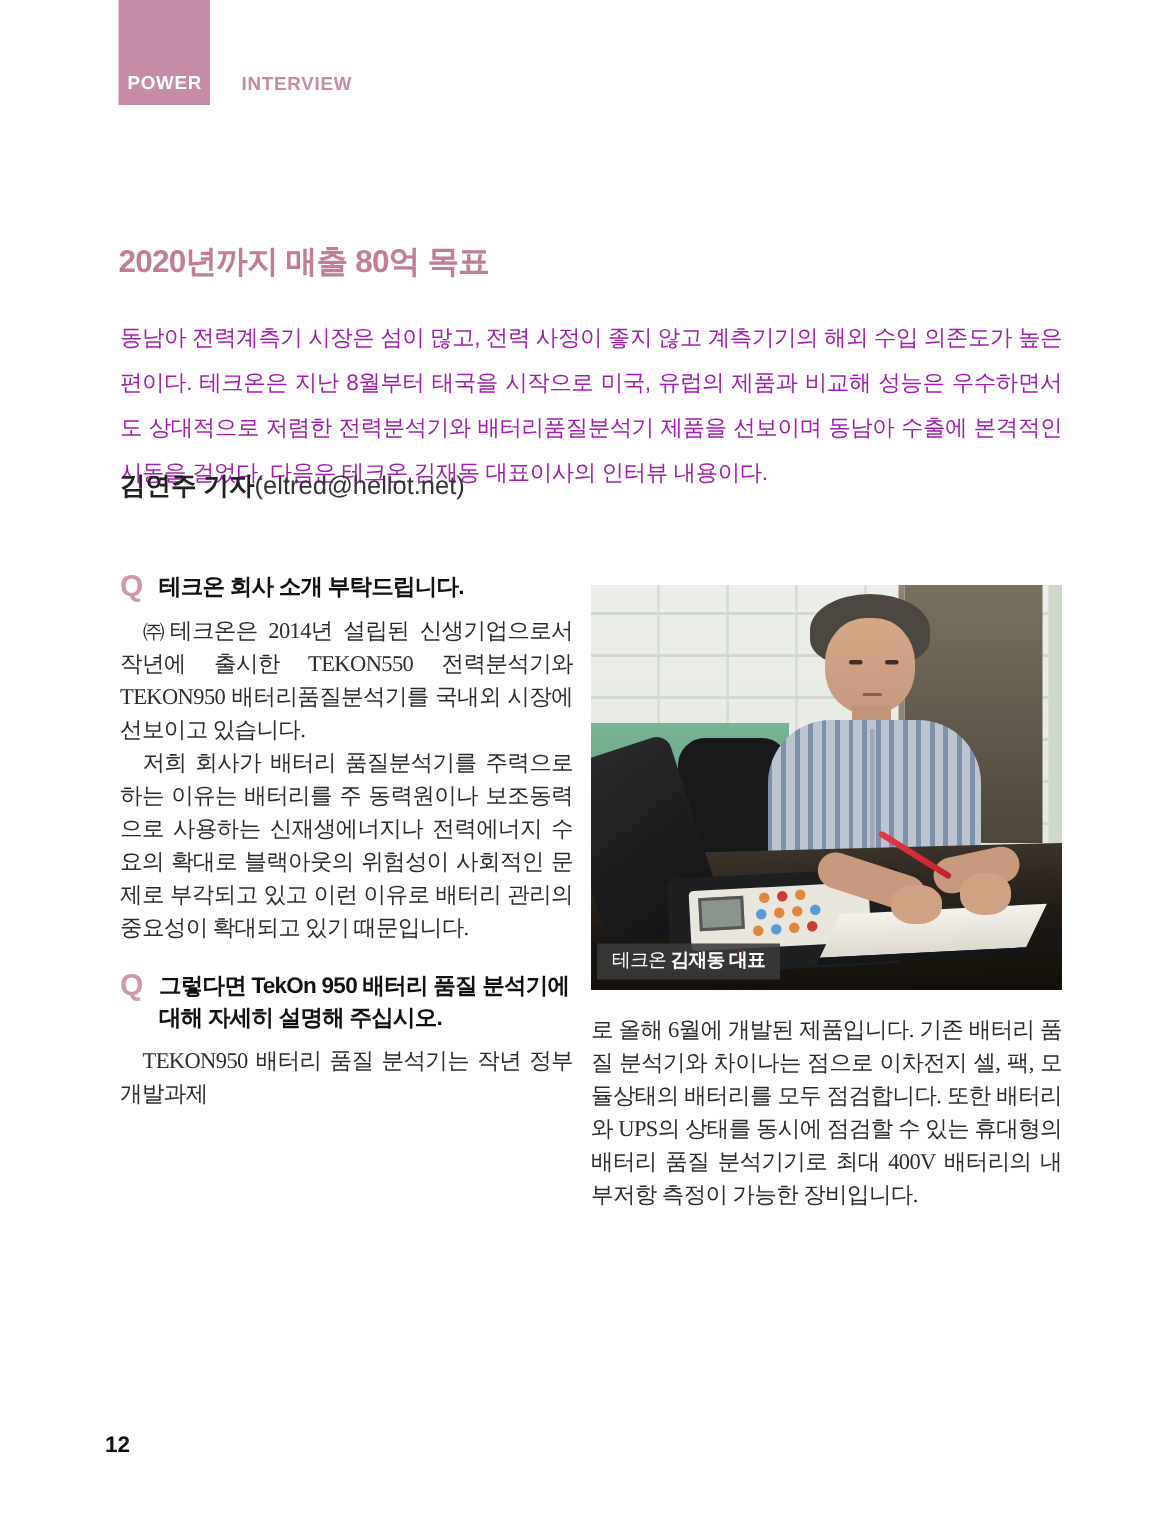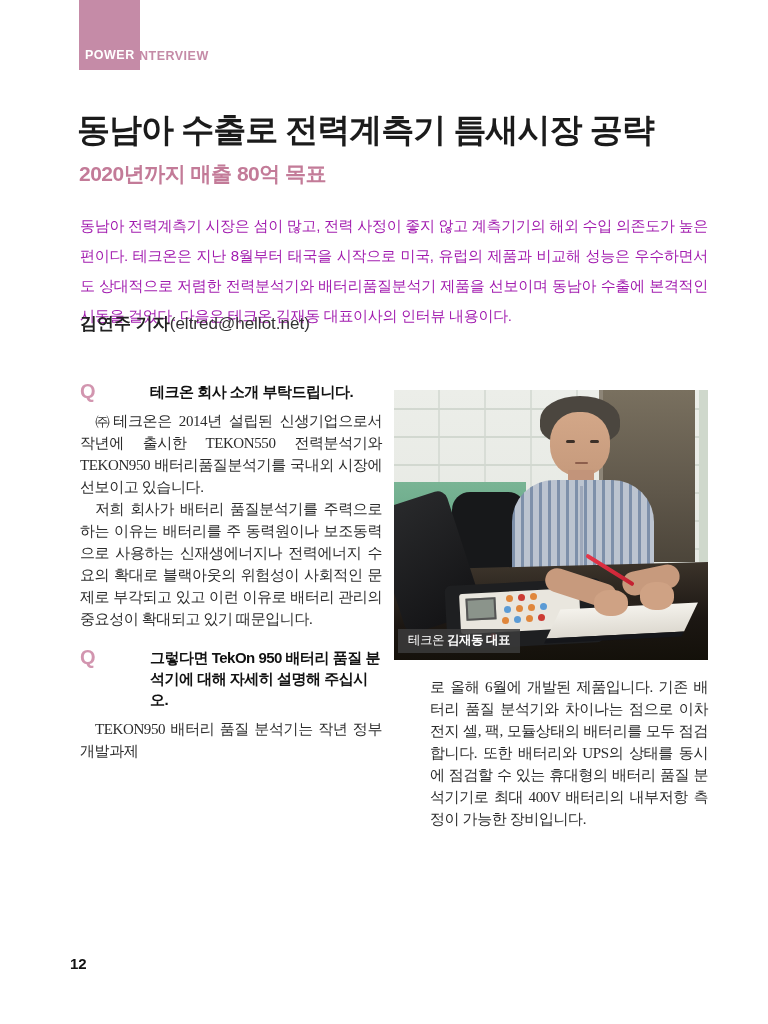--- a/index.html
+++ b/index.html
@@ -18,21 +18,21 @@
   
   .kicker-block{
     position:absolute;left:79px;top:0;width:61px;height:70px;
     background:var(--accent);
   }
   .kicker-primary{
     position:absolute;left:6px;bottom:8px;
     color:#ffffff;font-size:12.5px;font-weight:bold;letter-spacing:.5px;
   }
   .kicker-secondary{
-    position:absolute;left:135px;top:49px;
+    position:absolute;left:161px;top:49px;
     color:var(--accent);font-size:12.5px;font-weight:bold;letter-spacing:.5px;
   }
   
   .title{
     position:absolute;left:77px;top:108px;width:640px;
     font-size:33px;font-weight:bold;color:var(--ink);letter-spacing:-1px;
     white-space:nowrap;
   }
   .subtitle{
     position:absolute;left:79px;top:160px;width:600px;
@@ -54,28 +54,27 @@
   .col-left{width:302px;}
   .col-right{width:314px;}
   .q-head{display:flex;align-items:flex-start;margin-bottom:8px;}
   .q-mark{
     width:18px;margin-right:8px;color:var(--qmark);
     font-size:20px;font-weight:bold;line-height:21px;
   }
   .q-text{
     flex:1;font-size:15px;font-weight:bold;color:#111;line-height:21px;
     letter-spacing:-.5px;
-    margin-left:44px;
   }
   .body-p{
     font-family:"Liberation Serif",serif;
     font-size:15px;line-height:22px;color:var(--body);
     text-align:justify;text-indent:15px;letter-spacing:-.4px;
   }
-  .body-p.no-indent{text-indent:0;margin-left:36px;}
+  .body-p.no-indent{text-indent:0;}
   .q2{margin-top:17px;}
   
   .photo{
     position:relative;width:314px;height:270px;margin-top:9px;
     overflow:hidden;background:#e9eae5;
   }
   .ph-wall{
     position:absolute;inset:0;
     background:
       repeating-linear-gradient(0deg,transparent 0 26px,#d2d8d0 26px 28px),
@@ -198,21 +197,20 @@
 </head>
 <body>
 
 <div class="page">
 
   <div class="kicker-block">
     <span class="kicker-primary">POWER</span>
   </div>
   <span class="kicker-secondary">INTERVIEW</span>
 
-  <h1 class="title">동남아 수출로 전력계측기 틈새시장 공략</h1>
   <h2 class="subtitle">2020년까지 매출 80억 목표</h2>
 
   <p class="lead">동남아 전력계측기 시장은 섬이 많고, 전력 사정이 좋지 않고 계측기기의 해외 수입 의존도가 높은 편이다. 테크온은 지난 8월부터 태국을 시작으로 미국, 유럽의 제품과 비교해 성능은 우수하면서도 상대적으로 저렴한 전력분석기와 배터리품질분석기 제품을 선보이며 동남아 수출에 본격적인 시동을 걸었다. 다음은 테크온 김재동 대표이사의 인터뷰 내용이다.</p>
 
   <p class="byline"><span class="name">김연주 기자</span><span class="email">(eltred@hellot.net)</span></p>
 
   <div class="columns">
 
     <div class="col-left">
       <div class="q-head">

